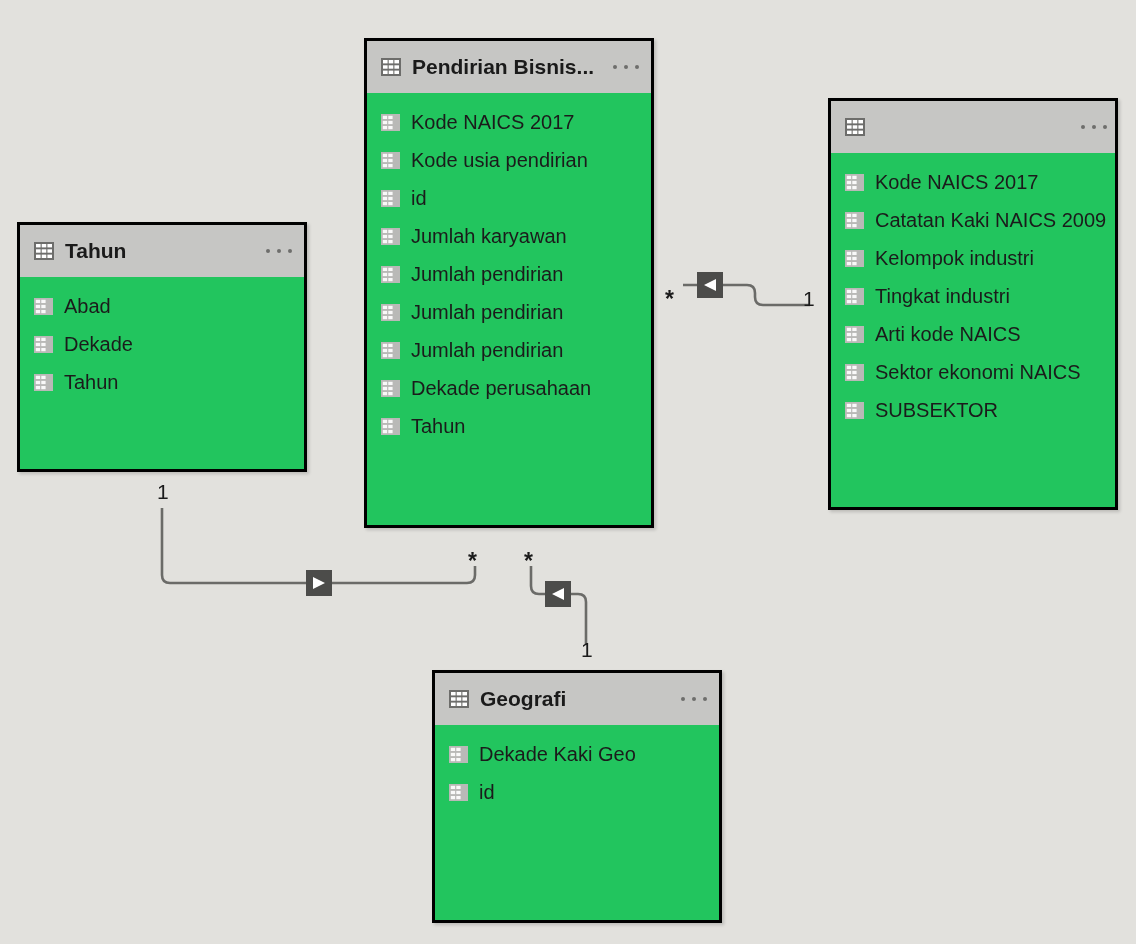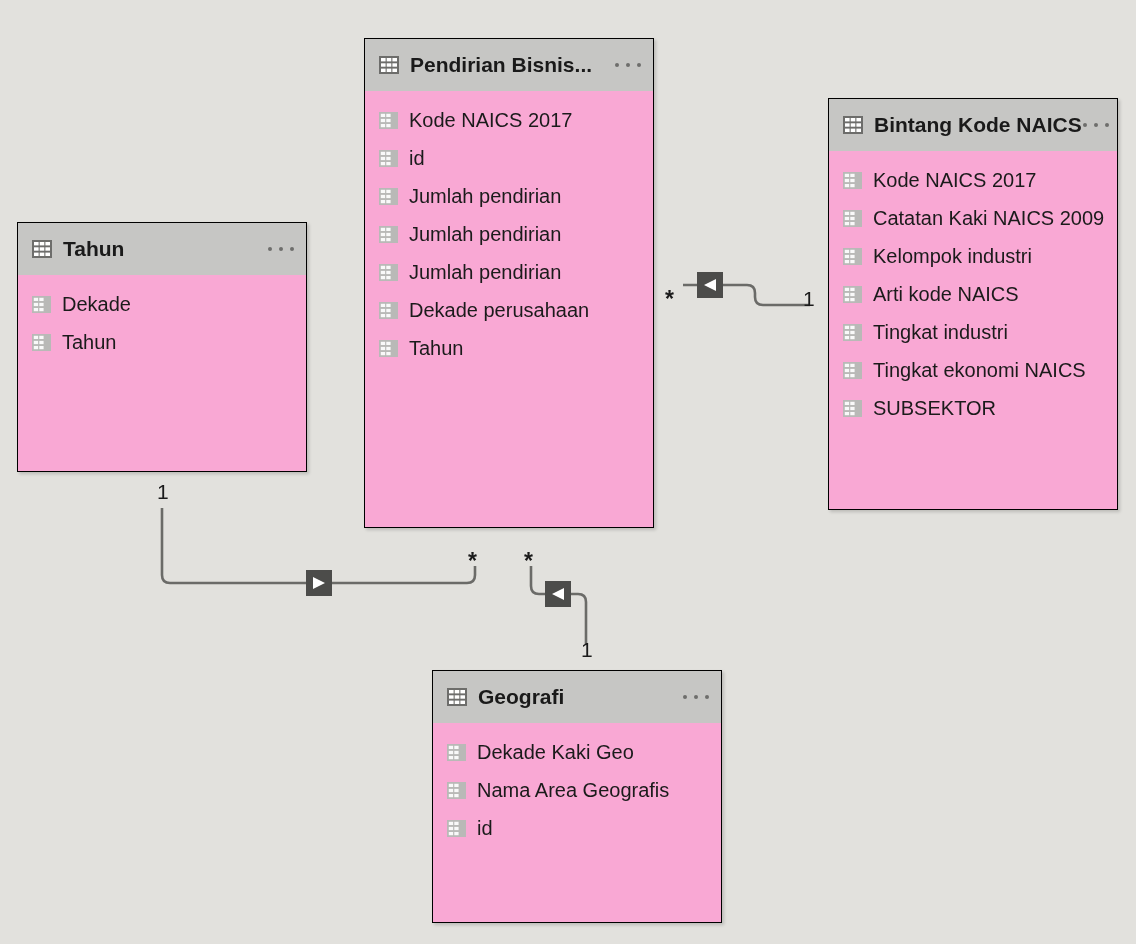--- a/index.html
+++ b/index.html
@@ -40,22 +40,22 @@
   }
   .card-label.star {
     font-size: 23px;
     font-weight: bold;
     line-height: 10px;
   }
 
   
   .table-card {
     position: absolute;
-    background: #f9a8d4;
-    border: 1px solid #000000;
+    background: #22c55e;
+    border: 3px solid #000000;
     box-sizing: border-box;
     box-shadow: 2px 2px 3px rgba(0,0,0,0.17);
     overflow: hidden;
   }
   .table-header {
     height: 52px;
     background: #c6c6c4;
     display: flex;
     align-items: center;
     padding: 0 10px 0 14px;
@@ -187,20 +187,32 @@
       <div class="field-row">
         <svg class="gicon" viewBox="0 0 19 17">
           <rect x="0" y="0" width="19" height="17" fill="#b9b9b7"></rect>
           <rect x="1.8" y="1.8" width="4.3" height="3.2" fill="#f9f9f9"></rect>
           <rect x="7.3" y="1.8" width="4.3" height="3.2" fill="#f9f9f9"></rect>
           <rect x="1.8" y="6.9" width="4.3" height="3.2" fill="#f9f9f9"></rect>
           <rect x="7.3" y="6.9" width="4.3" height="3.2" fill="#f9f9f9"></rect>
           <rect x="1.8" y="12" width="4.3" height="3.2" fill="#f9f9f9"></rect>
           <rect x="7.3" y="12" width="4.3" height="3.2" fill="#f9f9f9"></rect>
         </svg>
+        <span class="field-name">Abad</span>
+      </div>
+      <div class="field-row">
+        <svg class="gicon" viewBox="0 0 19 17">
+          <rect x="0" y="0" width="19" height="17" fill="#b9b9b7"></rect>
+          <rect x="1.8" y="1.8" width="4.3" height="3.2" fill="#f9f9f9"></rect>
+          <rect x="7.3" y="1.8" width="4.3" height="3.2" fill="#f9f9f9"></rect>
+          <rect x="1.8" y="6.9" width="4.3" height="3.2" fill="#f9f9f9"></rect>
+          <rect x="7.3" y="6.9" width="4.3" height="3.2" fill="#f9f9f9"></rect>
+          <rect x="1.8" y="12" width="4.3" height="3.2" fill="#f9f9f9"></rect>
+          <rect x="7.3" y="12" width="4.3" height="3.2" fill="#f9f9f9"></rect>
+        </svg>
         <span class="field-name">Dekade</span>
       </div>
       <div class="field-row">
         <svg class="gicon" viewBox="0 0 19 17">
           <rect x="0" y="0" width="19" height="17" fill="#b9b9b7"></rect>
           <rect x="1.8" y="1.8" width="4.3" height="3.2" fill="#f9f9f9"></rect>
           <rect x="7.3" y="1.8" width="4.3" height="3.2" fill="#f9f9f9"></rect>
           <rect x="1.8" y="6.9" width="4.3" height="3.2" fill="#f9f9f9"></rect>
           <rect x="7.3" y="6.9" width="4.3" height="3.2" fill="#f9f9f9"></rect>
           <rect x="1.8" y="12" width="4.3" height="3.2" fill="#f9f9f9"></rect>
@@ -248,21 +260,45 @@
       <div class="field-row">
         <svg class="gicon" viewBox="0 0 19 17">
           <rect x="0" y="0" width="19" height="17" fill="#b9b9b7"></rect>
           <rect x="1.8" y="1.8" width="4.3" height="3.2" fill="#f9f9f9"></rect>
             <rect x="7.3" y="1.8" width="4.3" height="3.2" fill="#f9f9f9"></rect>
           <rect x="1.8" y="6.9" width="4.3" height="3.2" fill="#f9f9f9"></rect>
             <rect x="7.3" y="6.9" width="4.3" height="3.2" fill="#f9f9f9"></rect>
           <rect x="1.8" y="12" width="4.3" height="3.2" fill="#f9f9f9"></rect>
             <rect x="7.3" y="12" width="4.3" height="3.2" fill="#f9f9f9"></rect>
         </svg>
+        <span class="field-name">Kode usia pendirian</span>
+      </div>
+      <div class="field-row">
+        <svg class="gicon" viewBox="0 0 19 17">
+          <rect x="0" y="0" width="19" height="17" fill="#b9b9b7"></rect>
+          <rect x="1.8" y="1.8" width="4.3" height="3.2" fill="#f9f9f9"></rect>
+            <rect x="7.3" y="1.8" width="4.3" height="3.2" fill="#f9f9f9"></rect>
+          <rect x="1.8" y="6.9" width="4.3" height="3.2" fill="#f9f9f9"></rect>
+            <rect x="7.3" y="6.9" width="4.3" height="3.2" fill="#f9f9f9"></rect>
+          <rect x="1.8" y="12" width="4.3" height="3.2" fill="#f9f9f9"></rect>
+            <rect x="7.3" y="12" width="4.3" height="3.2" fill="#f9f9f9"></rect>
+        </svg>
         <span class="field-name">id</span>
+      </div>
+      <div class="field-row">
+        <svg class="gicon" viewBox="0 0 19 17">
+          <rect x="0" y="0" width="19" height="17" fill="#b9b9b7"></rect>
+          <rect x="1.8" y="1.8" width="4.3" height="3.2" fill="#f9f9f9"></rect>
+            <rect x="7.3" y="1.8" width="4.3" height="3.2" fill="#f9f9f9"></rect>
+          <rect x="1.8" y="6.9" width="4.3" height="3.2" fill="#f9f9f9"></rect>
+            <rect x="7.3" y="6.9" width="4.3" height="3.2" fill="#f9f9f9"></rect>
+          <rect x="1.8" y="12" width="4.3" height="3.2" fill="#f9f9f9"></rect>
+            <rect x="7.3" y="12" width="4.3" height="3.2" fill="#f9f9f9"></rect>
+        </svg>
+        <span class="field-name">Jumlah karyawan</span>
       </div>
       <div class="field-row">
         <svg class="gicon" viewBox="0 0 19 17">
           <rect x="0" y="0" width="19" height="17" fill="#b9b9b7"></rect>
           <rect x="1.8" y="1.8" width="4.3" height="3.2" fill="#f9f9f9"></rect>
             <rect x="7.3" y="1.8" width="4.3" height="3.2" fill="#f9f9f9"></rect>
           <rect x="1.8" y="6.9" width="4.3" height="3.2" fill="#f9f9f9"></rect>
             <rect x="7.3" y="6.9" width="4.3" height="3.2" fill="#f9f9f9"></rect>
           <rect x="1.8" y="12" width="4.3" height="3.2" fill="#f9f9f9"></rect>
             <rect x="7.3" y="12" width="4.3" height="3.2" fill="#f9f9f9"></rect>
@@ -327,21 +363,20 @@
         <rect x="2" y="2" width="4.6" height="3.4" fill="#ffffff"></rect>
         <rect x="7.7" y="2" width="4.6" height="3.4" fill="#ffffff"></rect>
         <rect x="13.4" y="2" width="4.6" height="3.4" fill="#ffffff"></rect>
         <rect x="2" y="7.3" width="4.6" height="3.4" fill="#ffffff"></rect>
         <rect x="7.7" y="7.3" width="4.6" height="3.4" fill="#ffffff"></rect>
         <rect x="13.4" y="7.3" width="4.6" height="3.4" fill="#ffffff"></rect>
         <rect x="2" y="12.6" width="4.6" height="3.4" fill="#ffffff"></rect>
         <rect x="7.7" y="12.6" width="4.6" height="3.4" fill="#ffffff"></rect>
         <rect x="13.4" y="12.6" width="4.6" height="3.4" fill="#ffffff"></rect>
       </svg>
-      <div class="table-title">Bintang Kode NAICS</div>
       <div class="ellipsis tight">
           <i></i>
           <i></i>
           <i></i>
         </div>
     </div>
     <div class="fields">
       <div class="field-row">
         <svg class="gicon" viewBox="0 0 19 17">
           <rect x="0" y="0" width="19" height="17" fill="#b9b9b7"></rect>
@@ -381,45 +416,45 @@
       <div class="field-row">
         <svg class="gicon" viewBox="0 0 19 17">
           <rect x="0" y="0" width="19" height="17" fill="#b9b9b7"></rect>
           <rect x="1.8" y="1.8" width="4.3" height="3.2" fill="#f9f9f9"></rect>
             <rect x="7.3" y="1.8" width="4.3" height="3.2" fill="#f9f9f9"></rect>
           <rect x="1.8" y="6.9" width="4.3" height="3.2" fill="#f9f9f9"></rect>
             <rect x="7.3" y="6.9" width="4.3" height="3.2" fill="#f9f9f9"></rect>
           <rect x="1.8" y="12" width="4.3" height="3.2" fill="#f9f9f9"></rect>
             <rect x="7.3" y="12" width="4.3" height="3.2" fill="#f9f9f9"></rect>
         </svg>
+        <span class="field-name">Tingkat industri</span>
+      </div>
+      <div class="field-row">
+        <svg class="gicon" viewBox="0 0 19 17">
+          <rect x="0" y="0" width="19" height="17" fill="#b9b9b7"></rect>
+          <rect x="1.8" y="1.8" width="4.3" height="3.2" fill="#f9f9f9"></rect>
+            <rect x="7.3" y="1.8" width="4.3" height="3.2" fill="#f9f9f9"></rect>
+          <rect x="1.8" y="6.9" width="4.3" height="3.2" fill="#f9f9f9"></rect>
+            <rect x="7.3" y="6.9" width="4.3" height="3.2" fill="#f9f9f9"></rect>
+          <rect x="1.8" y="12" width="4.3" height="3.2" fill="#f9f9f9"></rect>
+            <rect x="7.3" y="12" width="4.3" height="3.2" fill="#f9f9f9"></rect>
+        </svg>
         <span class="field-name">Arti kode NAICS</span>
       </div>
       <div class="field-row">
         <svg class="gicon" viewBox="0 0 19 17">
           <rect x="0" y="0" width="19" height="17" fill="#b9b9b7"></rect>
           <rect x="1.8" y="1.8" width="4.3" height="3.2" fill="#f9f9f9"></rect>
             <rect x="7.3" y="1.8" width="4.3" height="3.2" fill="#f9f9f9"></rect>
           <rect x="1.8" y="6.9" width="4.3" height="3.2" fill="#f9f9f9"></rect>
             <rect x="7.3" y="6.9" width="4.3" height="3.2" fill="#f9f9f9"></rect>
           <rect x="1.8" y="12" width="4.3" height="3.2" fill="#f9f9f9"></rect>
             <rect x="7.3" y="12" width="4.3" height="3.2" fill="#f9f9f9"></rect>
         </svg>
-        <span class="field-name">Tingkat industri</span>
-      </div>
-      <div class="field-row">
-        <svg class="gicon" viewBox="0 0 19 17">
-          <rect x="0" y="0" width="19" height="17" fill="#b9b9b7"></rect>
-          <rect x="1.8" y="1.8" width="4.3" height="3.2" fill="#f9f9f9"></rect>
-            <rect x="7.3" y="1.8" width="4.3" height="3.2" fill="#f9f9f9"></rect>
-          <rect x="1.8" y="6.9" width="4.3" height="3.2" fill="#f9f9f9"></rect>
-            <rect x="7.3" y="6.9" width="4.3" height="3.2" fill="#f9f9f9"></rect>
-          <rect x="1.8" y="12" width="4.3" height="3.2" fill="#f9f9f9"></rect>
-            <rect x="7.3" y="12" width="4.3" height="3.2" fill="#f9f9f9"></rect>
-        </svg>
-        <span class="field-name">Tingkat ekonomi NAICS</span>
+        <span class="field-name">Sektor ekonomi NAICS</span>
       </div>
       <div class="field-row">
         <svg class="gicon" viewBox="0 0 19 17">
           <rect x="0" y="0" width="19" height="17" fill="#b9b9b7"></rect>
           <rect x="1.8" y="1.8" width="4.3" height="3.2" fill="#f9f9f9"></rect>
             <rect x="7.3" y="1.8" width="4.3" height="3.2" fill="#f9f9f9"></rect>
           <rect x="1.8" y="6.9" width="4.3" height="3.2" fill="#f9f9f9"></rect>
             <rect x="7.3" y="6.9" width="4.3" height="3.2" fill="#f9f9f9"></rect>
           <rect x="1.8" y="12" width="4.3" height="3.2" fill="#f9f9f9"></rect>
             <rect x="7.3" y="12" width="4.3" height="3.2" fill="#f9f9f9"></rect>
@@ -466,30 +501,18 @@
       <div class="field-row">
         <svg class="gicon" viewBox="0 0 19 17">
           <rect x="0" y="0" width="19" height="17" fill="#b9b9b7"></rect>
           <rect x="1.8" y="1.8" width="4.3" height="3.2" fill="#f9f9f9"></rect>
             <rect x="7.3" y="1.8" width="4.3" height="3.2" fill="#f9f9f9"></rect>
           <rect x="1.8" y="6.9" width="4.3" height="3.2" fill="#f9f9f9"></rect>
             <rect x="7.3" y="6.9" width="4.3" height="3.2" fill="#f9f9f9"></rect>
           <rect x="1.8" y="12" width="4.3" height="3.2" fill="#f9f9f9"></rect>
             <rect x="7.3" y="12" width="4.3" height="3.2" fill="#f9f9f9"></rect>
         </svg>
-        <span class="field-name">Nama Area Geografis</span>
-      </div>
-      <div class="field-row">
-        <svg class="gicon" viewBox="0 0 19 17">
-          <rect x="0" y="0" width="19" height="17" fill="#b9b9b7"></rect>
-          <rect x="1.8" y="1.8" width="4.3" height="3.2" fill="#f9f9f9"></rect>
-            <rect x="7.3" y="1.8" width="4.3" height="3.2" fill="#f9f9f9"></rect>
-          <rect x="1.8" y="6.9" width="4.3" height="3.2" fill="#f9f9f9"></rect>
-            <rect x="7.3" y="6.9" width="4.3" height="3.2" fill="#f9f9f9"></rect>
-          <rect x="1.8" y="12" width="4.3" height="3.2" fill="#f9f9f9"></rect>
-            <rect x="7.3" y="12" width="4.3" height="3.2" fill="#f9f9f9"></rect>
-        </svg>
         <span class="field-name">id</span>
       </div>
     </div>
   </div>
 
 </div>
 
 </body></html>

